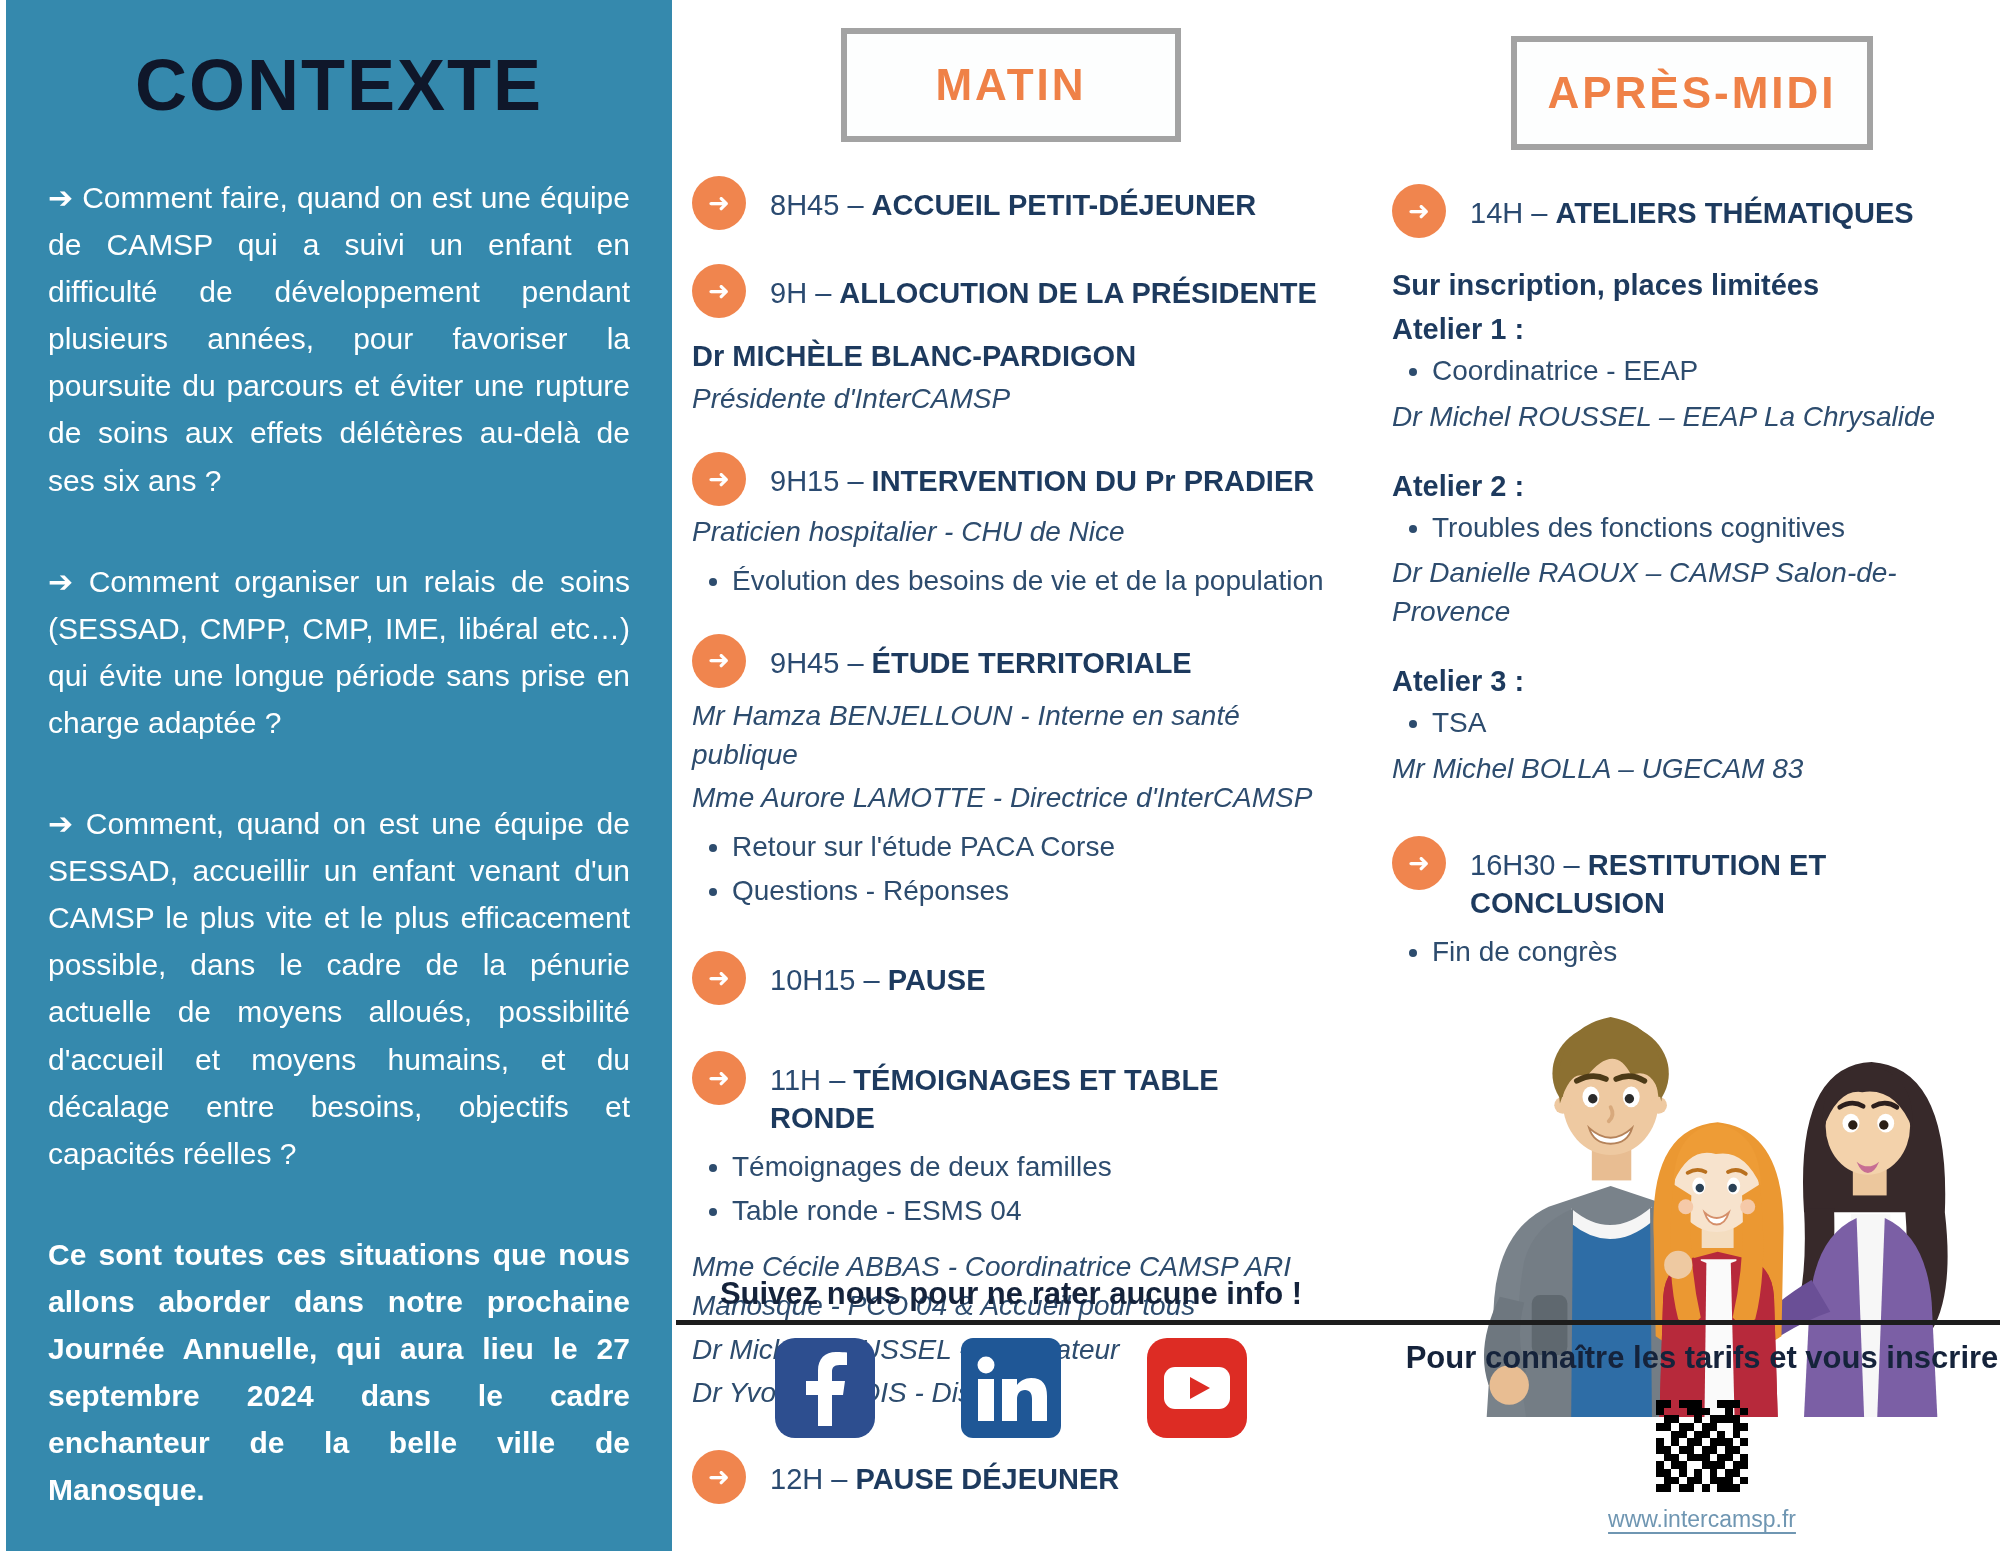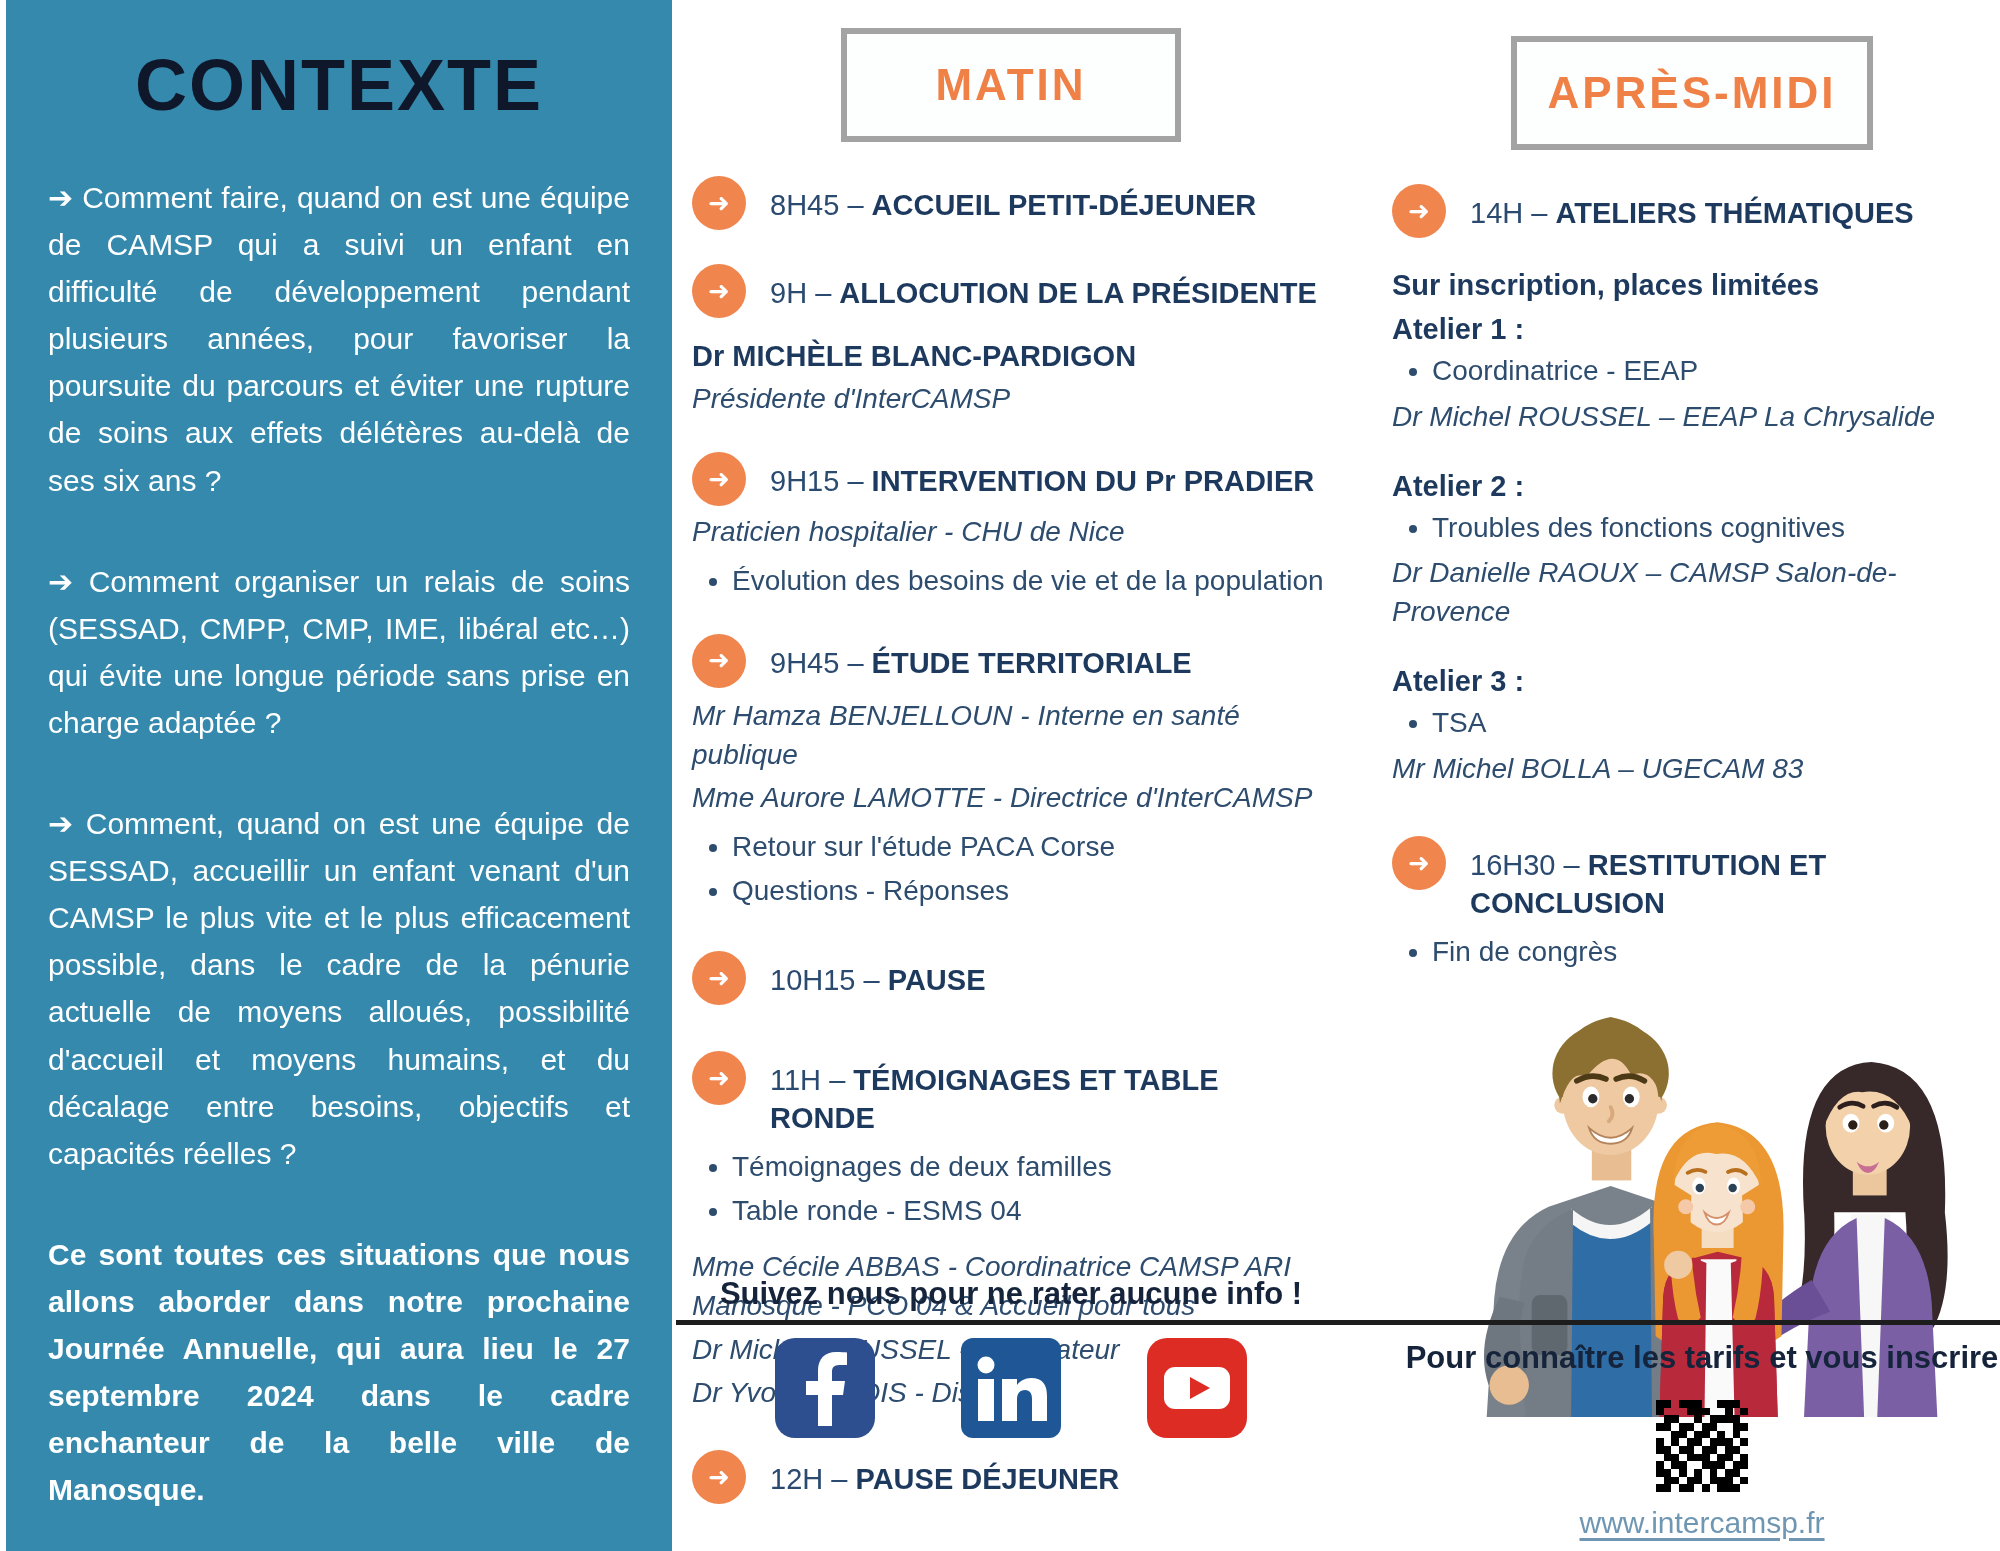--- a/index.html
+++ b/index.html
@@ -47,21 +47,21 @@
   .figure-wrap{margin:16px 0 0 40px;}
 
   
   .footer-rule{position:absolute;left:676px;top:1320px;width:1324px;height:5px;background:#1d1d1d;}
   .follow{position:absolute;left:692px;top:1276px;width:638px;text-align:center;}
   .follow-heading,.register-heading{font-size:31px;font-weight:bold;color:#15233b;}
   .social-row{display:flex;justify-content:center;gap:86px;margin-top:26px;}
   .social-row svg{width:100px;height:100px;display:block;}
   .register{position:absolute;left:1392px;top:1340px;width:620px;text-align:center;}
   .qr-wrap{margin:24px auto 0 auto;width:92px;height:92px;}
-  .site-link{display:inline-block;margin-top:14px;font-size:30px;color:#6f96b2;
+  .site-link{display:inline-block;margin-top:14px;font-size:23px;color:#6f96b2;
              text-decoration:underline;text-underline-offset:5px;}
 </style>
 </head>
 <body>
 
 <div class="page">
 
   <aside class="left-panel">
     <h1 class="ctx-title">CONTEXTE</h1>
     <p class="ctx-para">➔  Comment faire, quand on est une équipe de CAMSP qui a suivi un enfant en difficulté de développement pendant plusieurs années, pour favoriser la poursuite du parcours et éviter une rupture de soins aux effets délétères au-delà de ses six ans ?</p>

